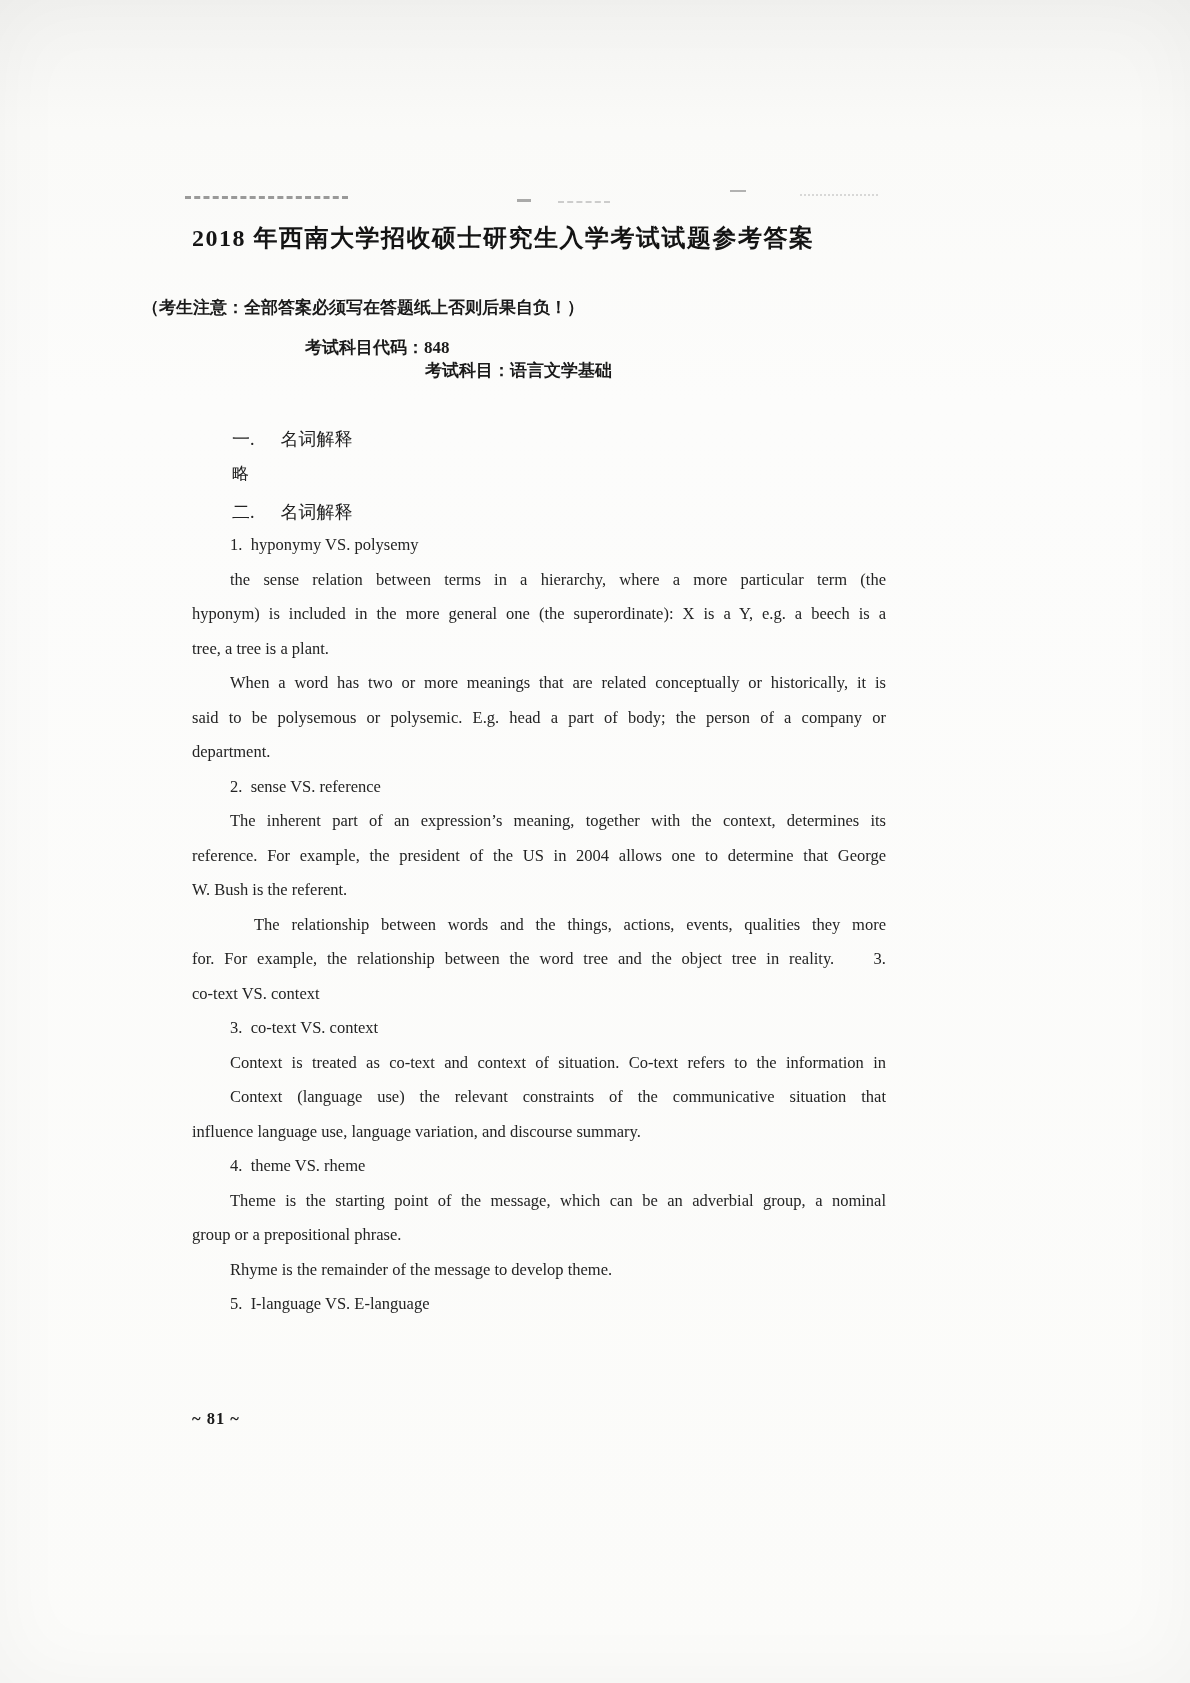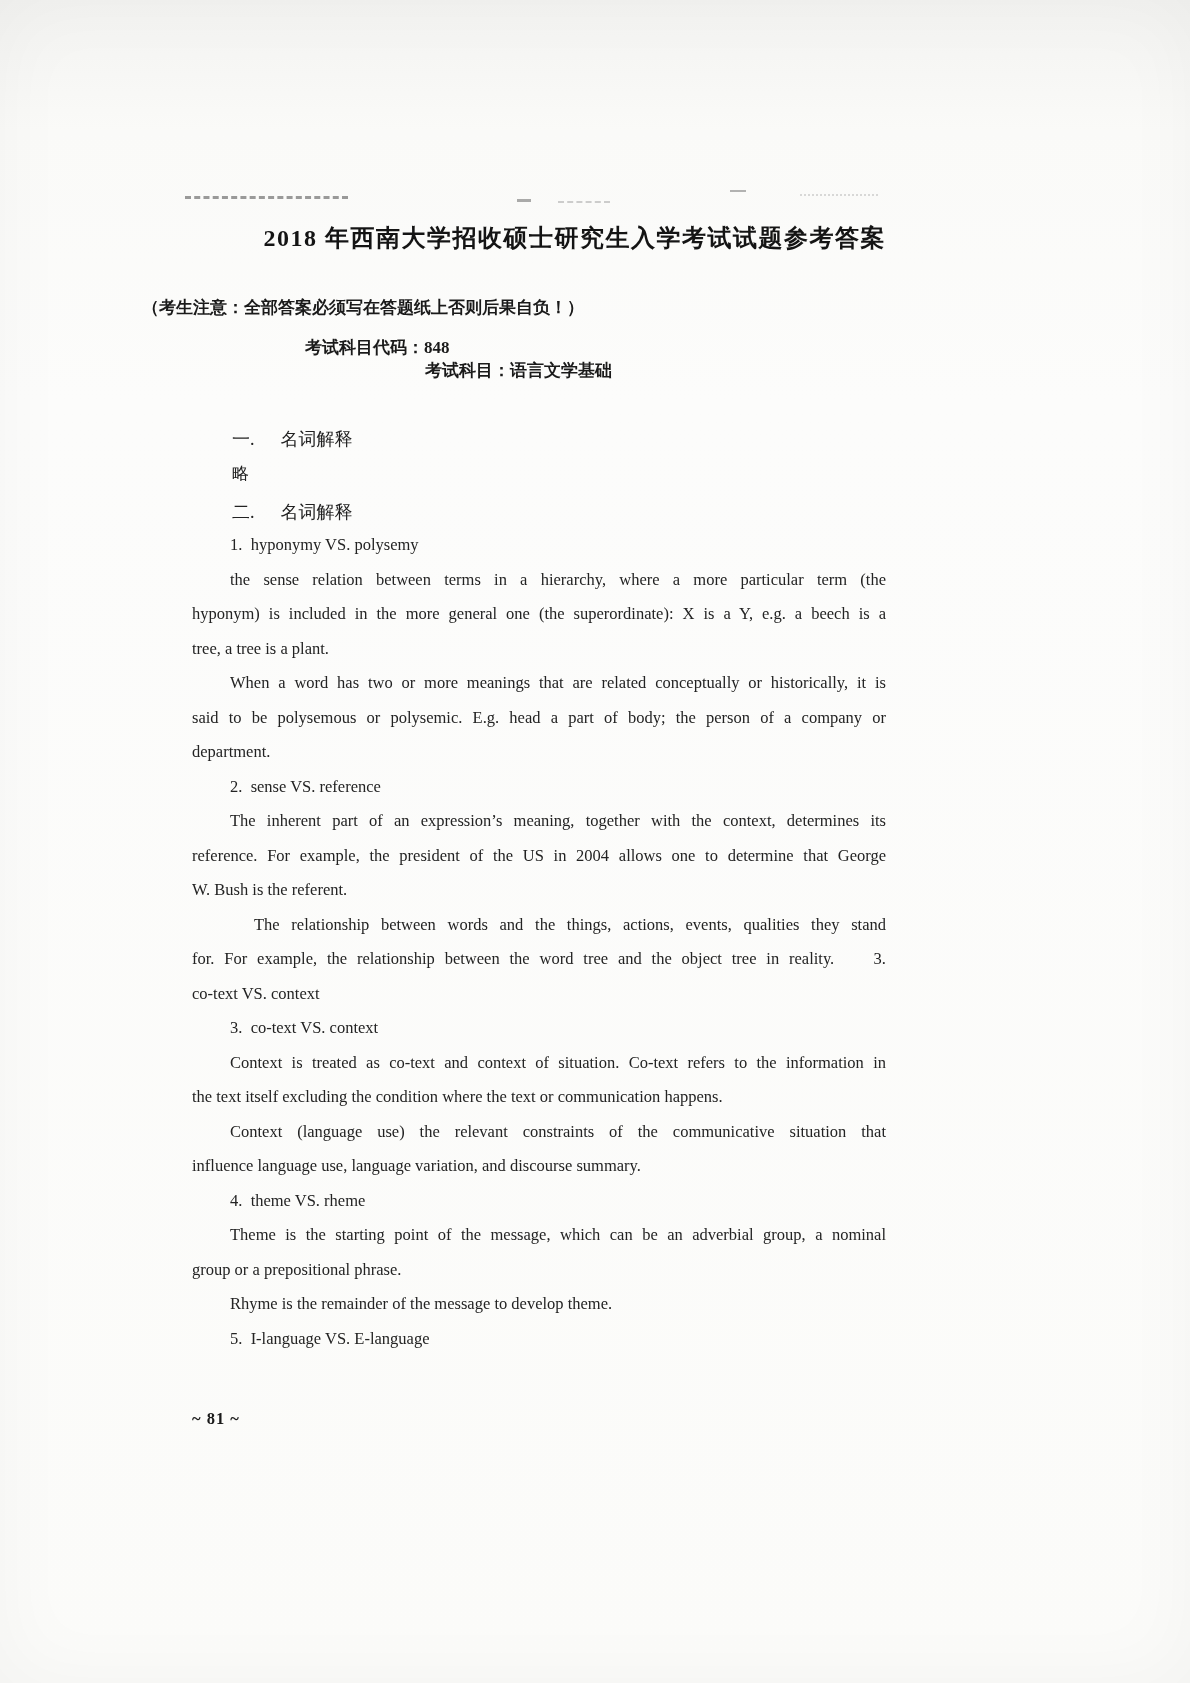--- a/index.html
+++ b/index.html
@@ -9,21 +9,21 @@
     width:1190px; height:1683px;
     margin:0 auto;
     background:linear-gradient(180deg,#f3f3f1 0px,#fafaf8 130px,#fcfcfb 400px,#fbfbf9 100%);
     box-shadow: inset 0 0 80px rgba(0,0,0,0.035);
     font-family:"Liberation Serif", serif;
     color:#1e1e1e;
     overflow:hidden;
   }
   .title {
     position:absolute; top:222px; left:192px; width:694px;
-    text-align:right; font-size:24px; font-weight:bold;
+    text-align:left; font-size:24px; font-weight:bold;
     letter-spacing:1.5px; color:#141414;
   }
   .notice {
     position:absolute; top:296px; left:142px; width:794px;
     text-align:left; font-size:17px; font-weight:bold; color:#1a1a1a;
   }
   .subject-row {
     position:absolute; top:336px; left:305px; width:640px;
     display:flex; font-size:17px; font-weight:bold; color:#1a1a1a;flex-direction:column;
   }
@@ -89,26 +89,25 @@
     <div class="ln ind1 just">the sense relation between terms in a hierarchy, where a more particular term (the</div>
     <div class="ln just">hyponym) is included in the more general one (the superordinate): X is a Y, e.g. a beech is a</div>
     <div class="ln">tree, a tree is a plant.</div>
     <div class="ln ind1 just">When a word has two or more meanings that are related conceptually or historically, it is</div>
     <div class="ln just">said to be polysemous or polysemic. E.g. head a part of body; the person of a company or</div>
     <div class="ln">department.</div>
     <div class="ln ind1">2.&nbsp; sense VS. reference</div>
     <div class="ln ind1 just">The inherent part of an expression’s meaning, together with the context, determines its</div>
     <div class="ln just">reference. For example, the president of the US in 2004 allows one to determine that George</div>
     <div class="ln">W. Bush is the referent.</div>
-    <div class="ln ind2 just">The relationship between words and the things, actions, events, qualities they stand</div>
+    <div class="ln ind2 just">The relationship between words and the things, actions, events, qualities they more</div>
     <div class="ln just">for. For example, the relationship between the word tree and the object tree in reality.&nbsp;&nbsp;&nbsp; 3.</div>
     <div class="ln">co-text VS. context</div>
     <div class="ln ind1">3.&nbsp; co-text VS. context</div>
     <div class="ln ind1 just">Context is treated as co-text and context of situation. Co-text refers to the information in</div>
-    <div class="ln">the text itself excluding the condition where the text or communication happens.</div>
     <div class="ln ind1 just">Context (language use) the relevant constraints of the communicative situation that</div>
     <div class="ln">influence language use, language variation, and discourse summary.</div>
     <div class="ln ind1">4.&nbsp; theme VS. rheme</div>
     <div class="ln ind1 just">Theme is the starting point of the message, which can be an adverbial group, a nominal</div>
     <div class="ln">group or a prepositional phrase.</div>
     <div class="ln ind1">Rhyme is the remainder of the message to develop theme.</div>
     <div class="ln ind1">5.&nbsp; I-language VS. E-language</div>
   </div>
 
   <div class="pagenum">~ 81 ~</div>

